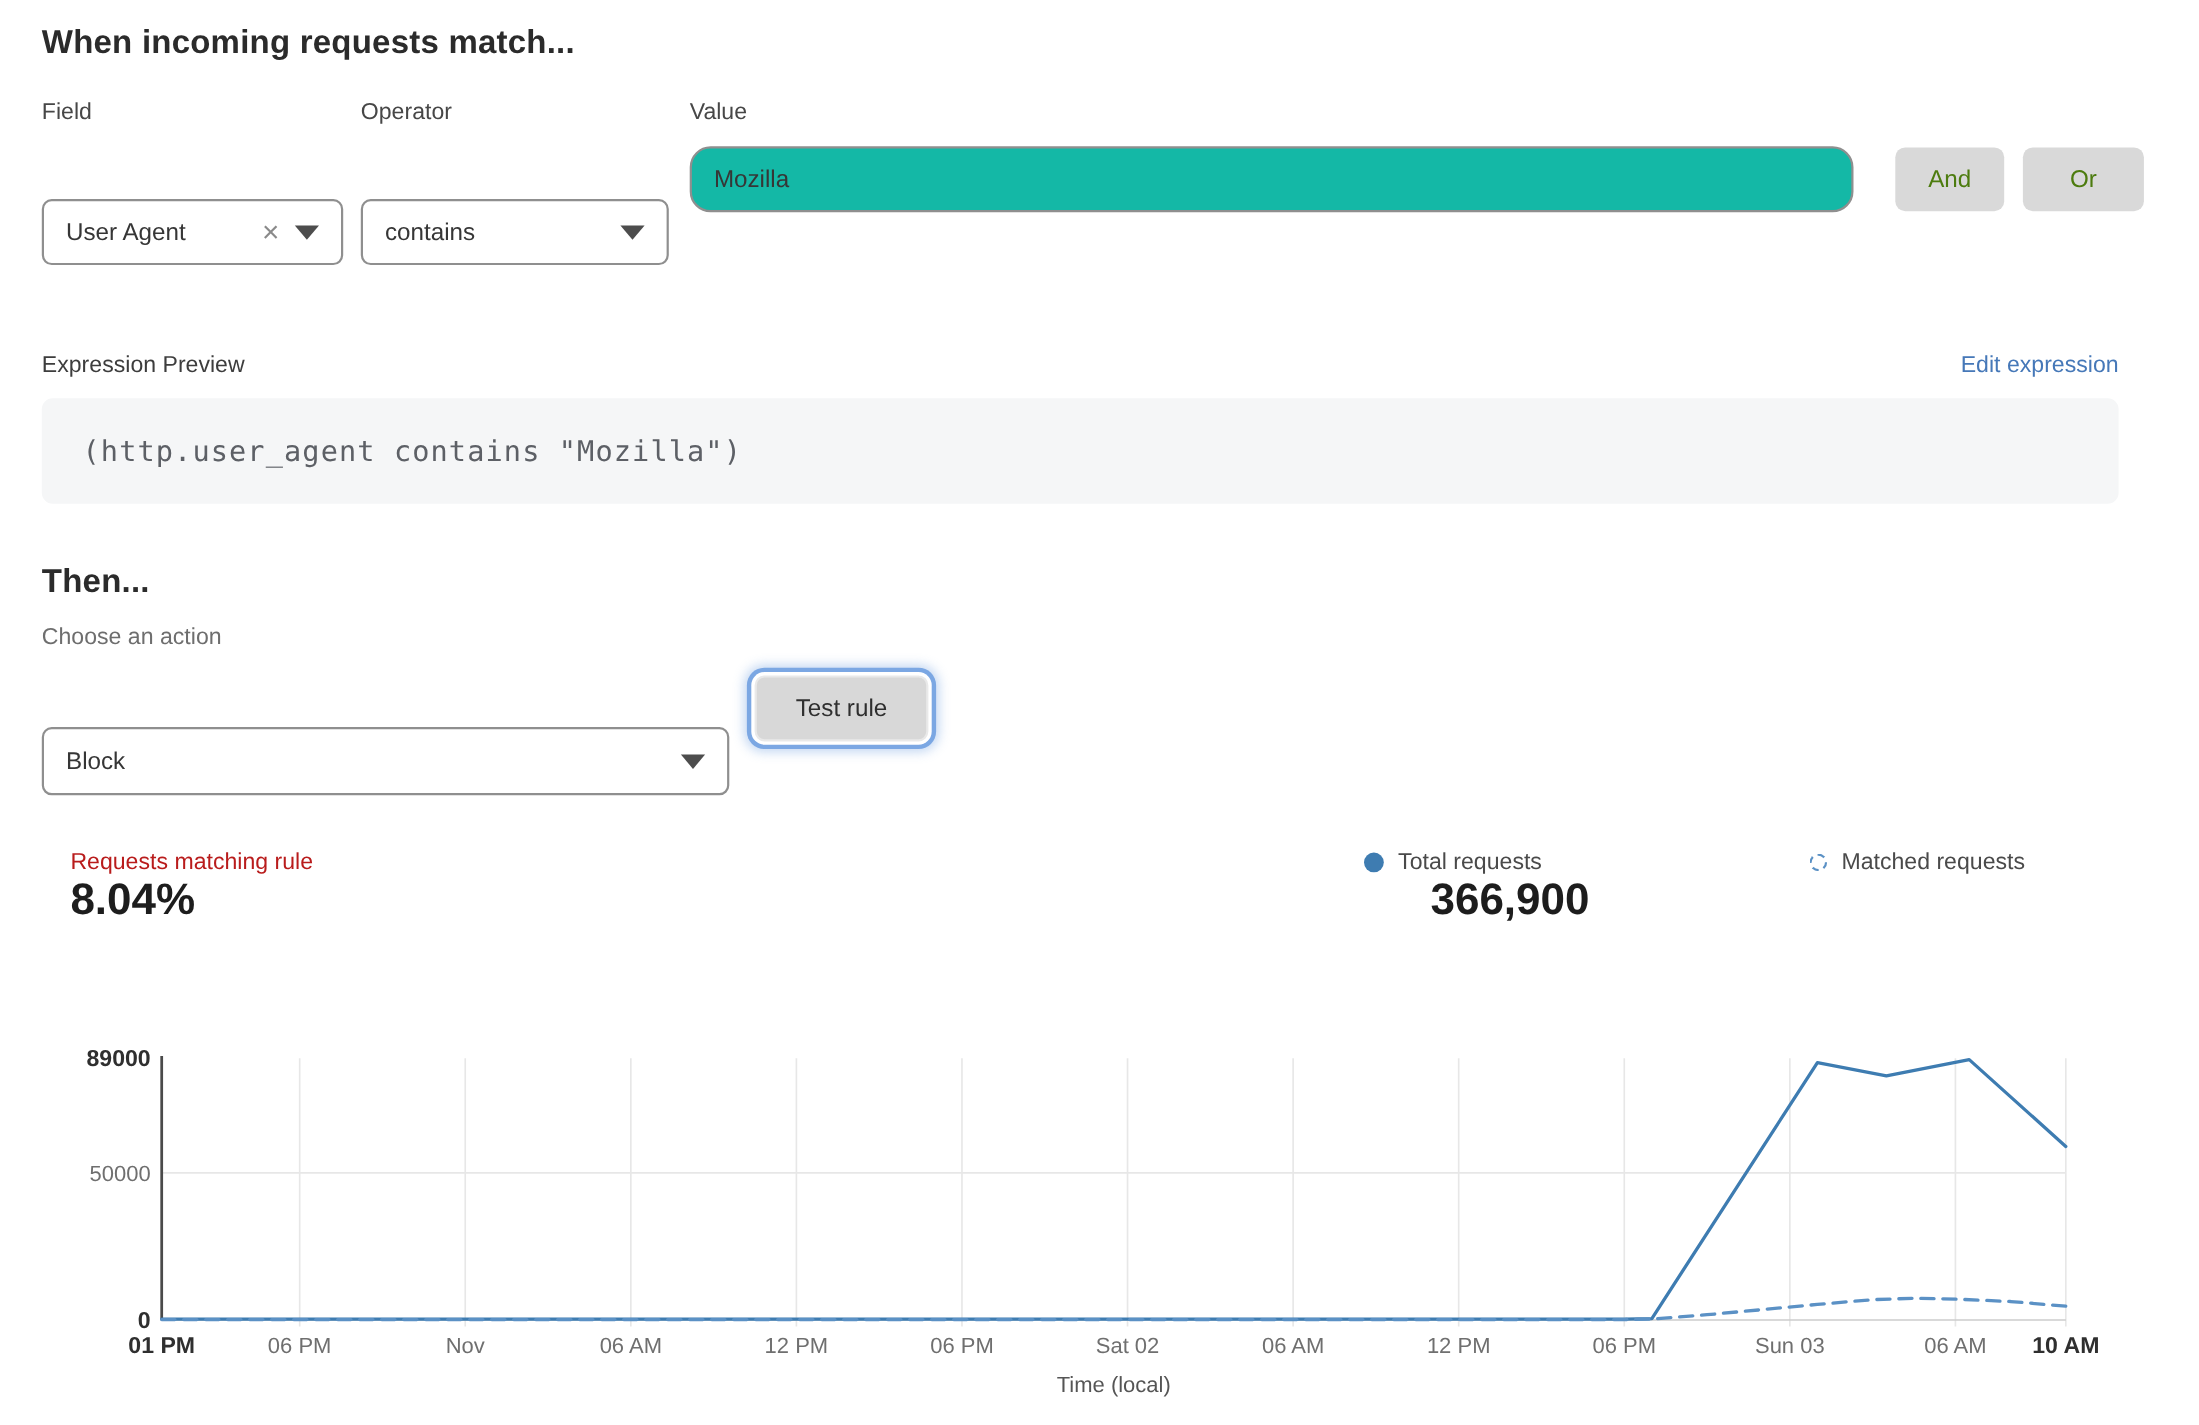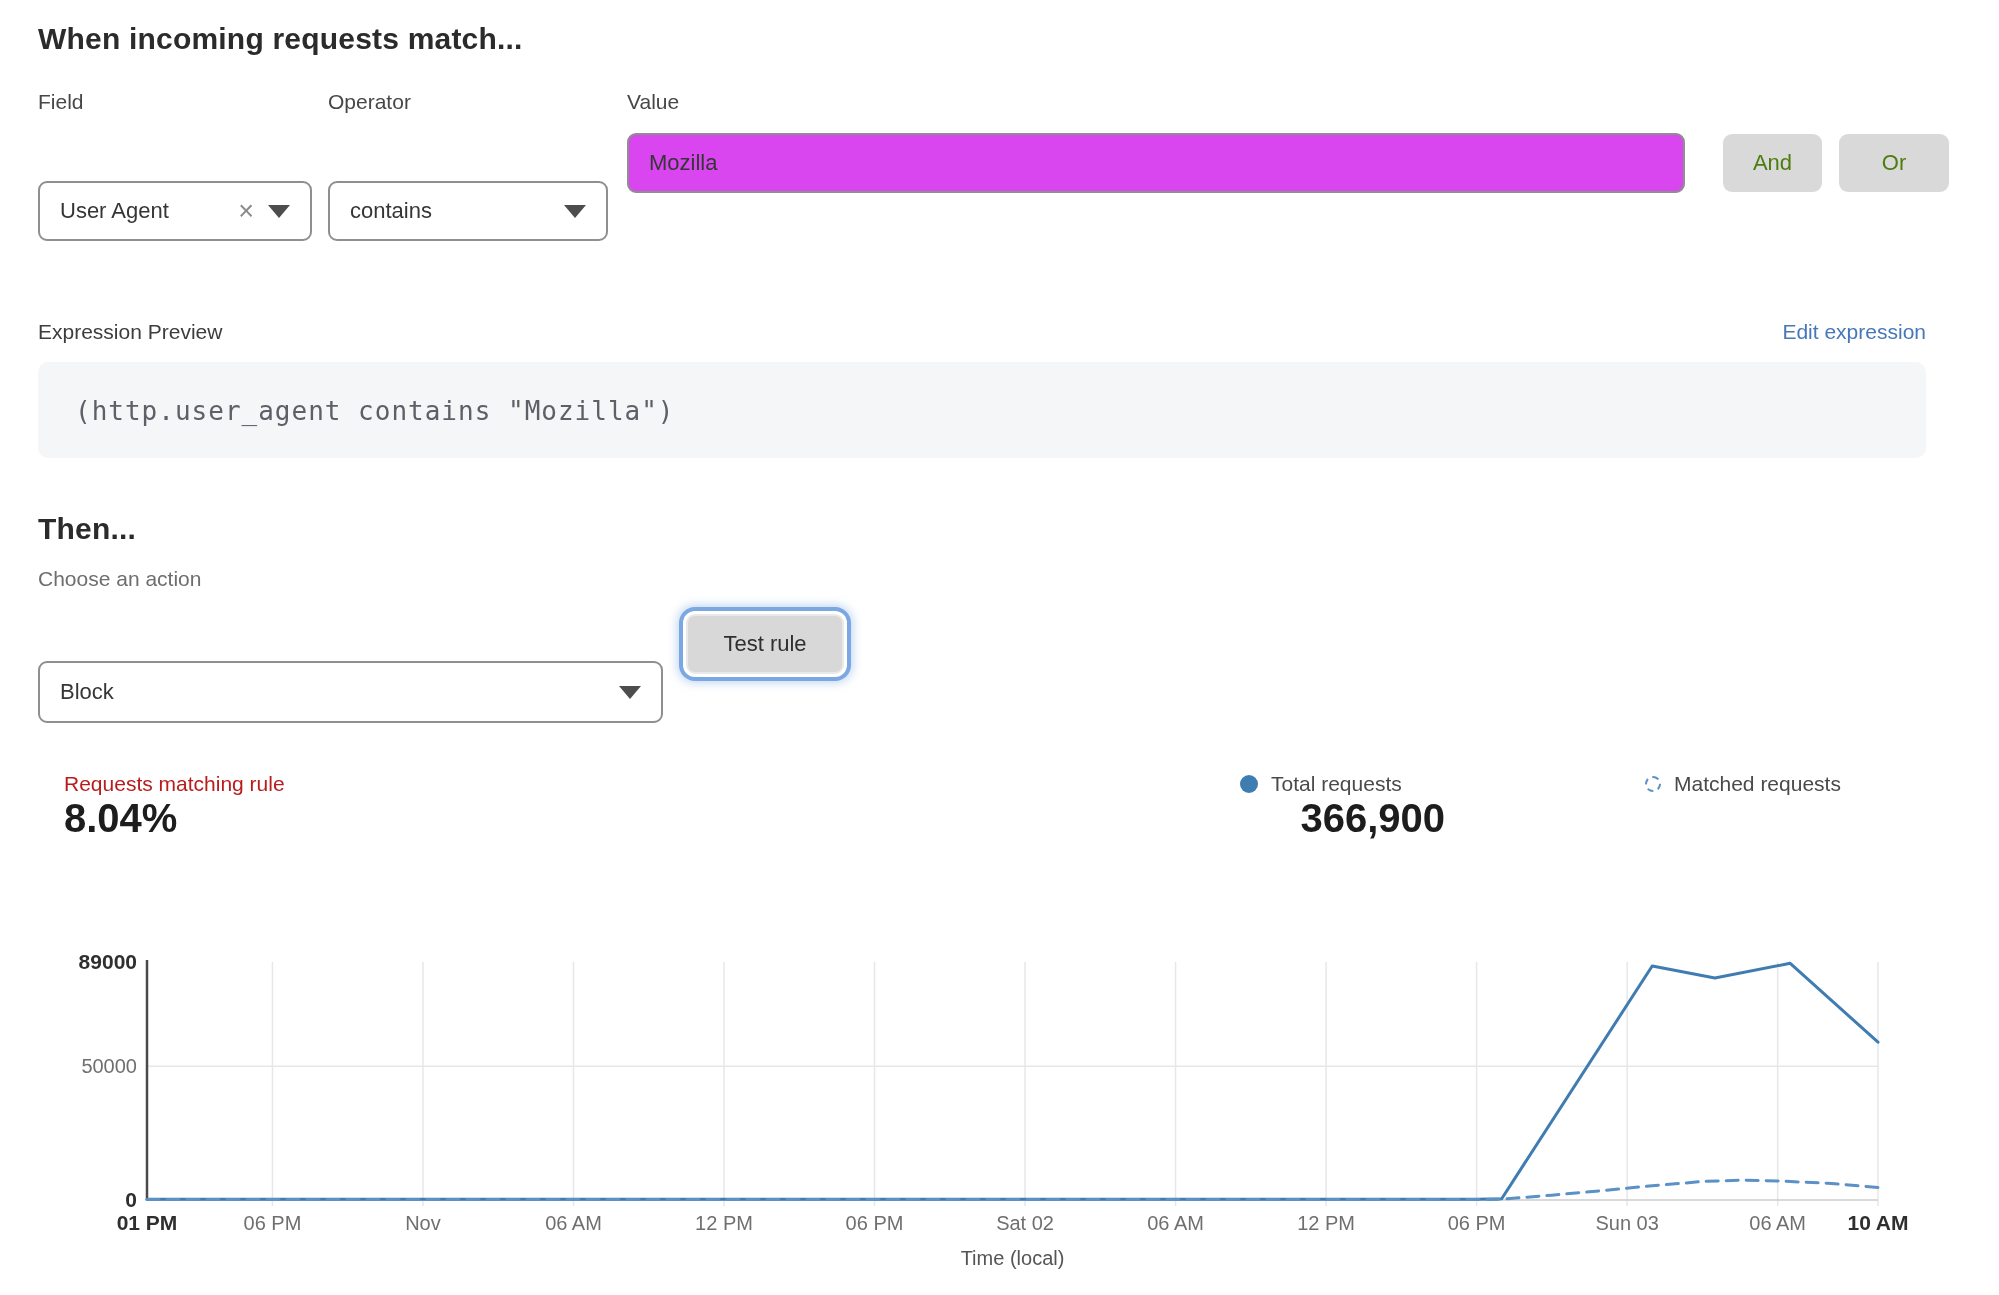--- a/index.html
+++ b/index.html
@@ -18,21 +18,21 @@
     display:flex;align-items:center;box-sizing:border-box;padding:0 20px;
     font-size:22px;color:#363636;cursor:pointer;margin-top:48px;
   }
   .select-box .grow{flex:1;}
   .caret{
     width:0;height:0;border-left:11px solid transparent;border-right:11px solid transparent;
     border-top:13px solid #4d4d4d;margin-left:14px;flex:none;
   }
   .clear-x{font-size:27px;color:#8a8a8a;line-height:1;margin-right:14px;flex:none;cursor:pointer;}
   .text-input{
-    height:60px;border:2px solid #8f8f8f;border-radius:9px;background:#d946ef;
+    height:60px;border:2px solid #8f8f8f;border-radius:19px;background:#14b8a6;
     box-sizing:border-box;padding:0 20px;font-size:22px;color:#363636;outline:none;
     font-family:"Liberation Sans","DejaVu Sans",sans-serif;
   }
   .gray-btn{
     height:58px;border:none;border-radius:9px;background:#d9d9d9;color:#4d7c0f;
     font-size:22px;cursor:pointer;font-family:inherit;
   }
   .link{font-size:21px;color:#4678b8;cursor:pointer;text-decoration:none;}
   .code-block{
     background:#f5f6f7;border-radius:10px;

